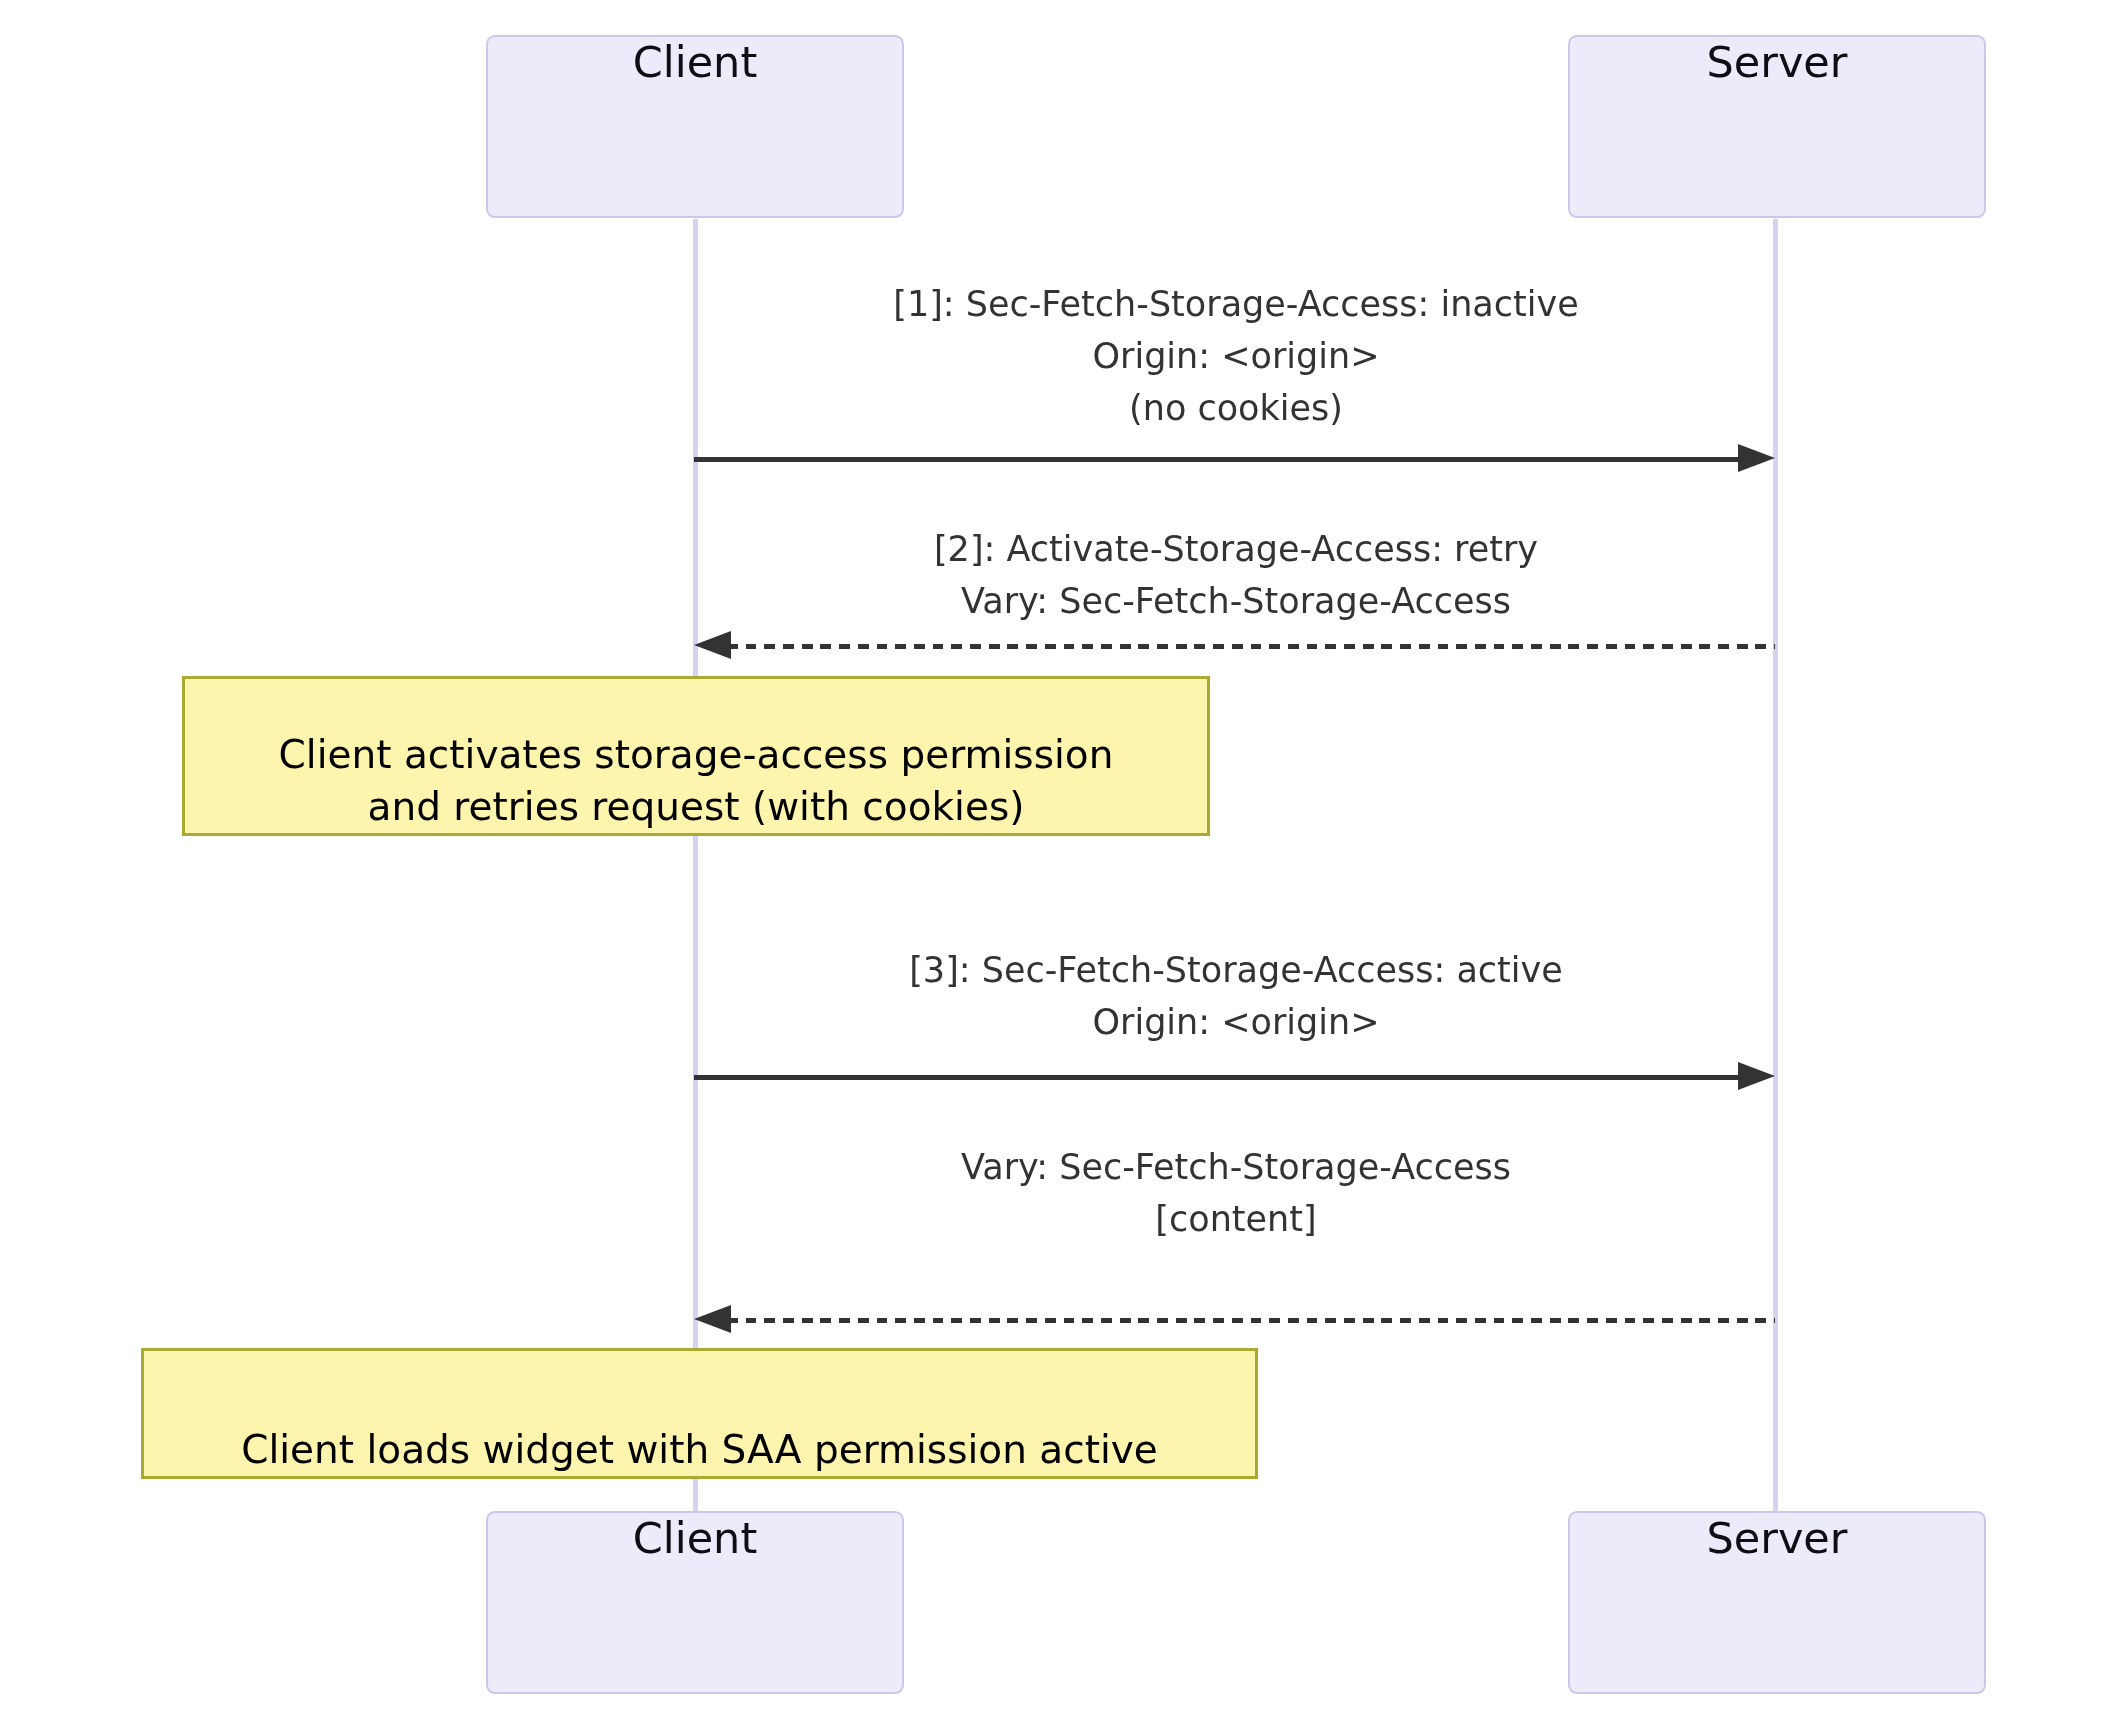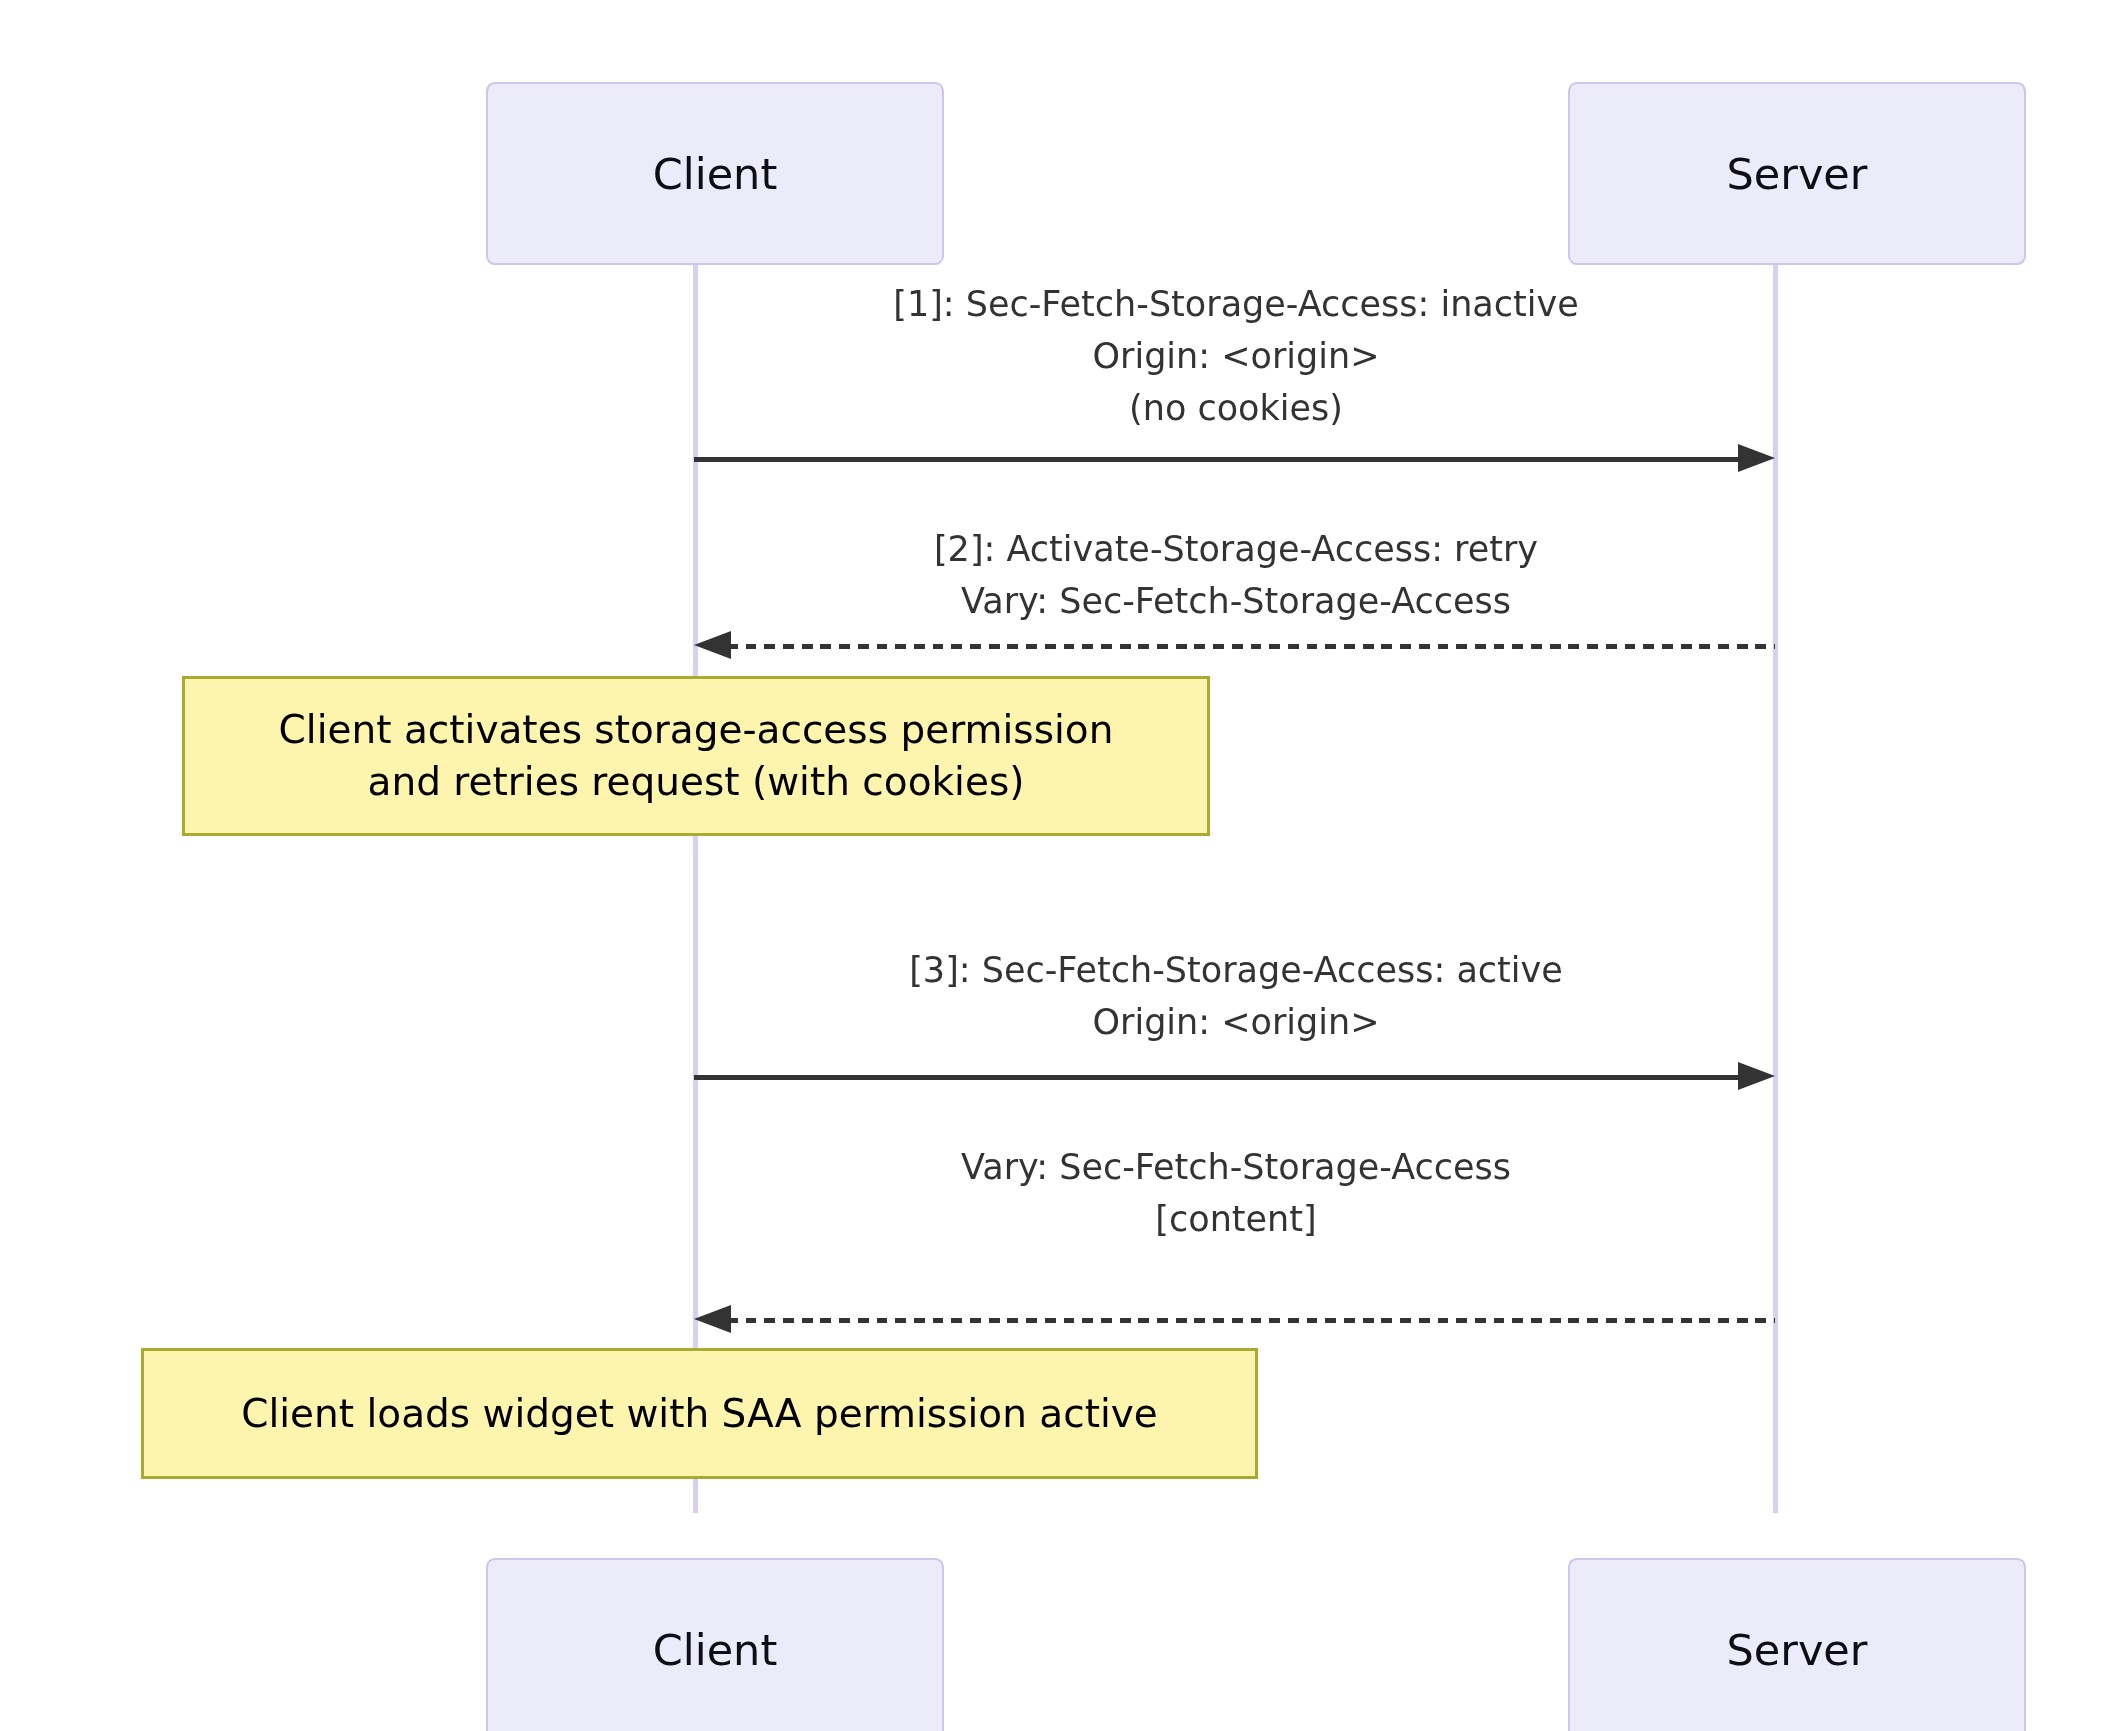--- a/index.html
+++ b/index.html
@@ -22,28 +22,27 @@
     overflow:hidden;
   }
 
   
   .lifeline{position:absolute;top:219px;height:1294px;width:4.9px;background:var(--lifeline);}
   #ll-client{left:693px;}
   #ll-server{left:1773px;}
 
   
   .actor{
-    position:absolute;width:458px;height:183px;
+    position:absolute;width:418px;height:183px;
     background:var(--actor-fill);
     border:2px solid var(--actor-border);
     border-radius:8.9px;
-    display:flex;align-items:center;justify-content:center;
+    display:flex;align-items:flex-start;justify-content:center;
     font-size:43px;color:var(--actor-text);
     box-sizing:border-box;
-    margin-top:47px;
   }
   .actor.client{left:486px;}
   .actor.server{left:1568px;}
   .actor.top{top:35px;}
   .actor.bottom{top:1511px;}
 
   
   .msg-text{
     position:absolute;left:696px;width:1080px;
     text-align:center;
@@ -71,21 +70,21 @@
     border-top:14.8px solid transparent;border-bottom:14.8px solid transparent;}
   .arrow.to-right .head{right:0;border-left:37px solid var(--arrow);}
   .arrow.to-left  .head{left:0;border-right:37px solid var(--arrow);}
 
   
   .note{
     position:absolute;
     background:var(--note-fill);
     border:3px solid var(--note-border);
     color:var(--note-text);
-    display:flex;flex-direction:column;justify-content:center;
+    display:flex;flex-direction:column;justify-content:flex-end;
     text-align:center;
     font-size:39px;line-height:52px;
     box-sizing:border-box;
     white-space:nowrap;
   }
   #note1{left:182px;top:676px;width:1028px;height:160px;}
   #note2{left:141px;top:1348px;width:1117px;height:131px;}
 </style>
 </head>
 <body>

